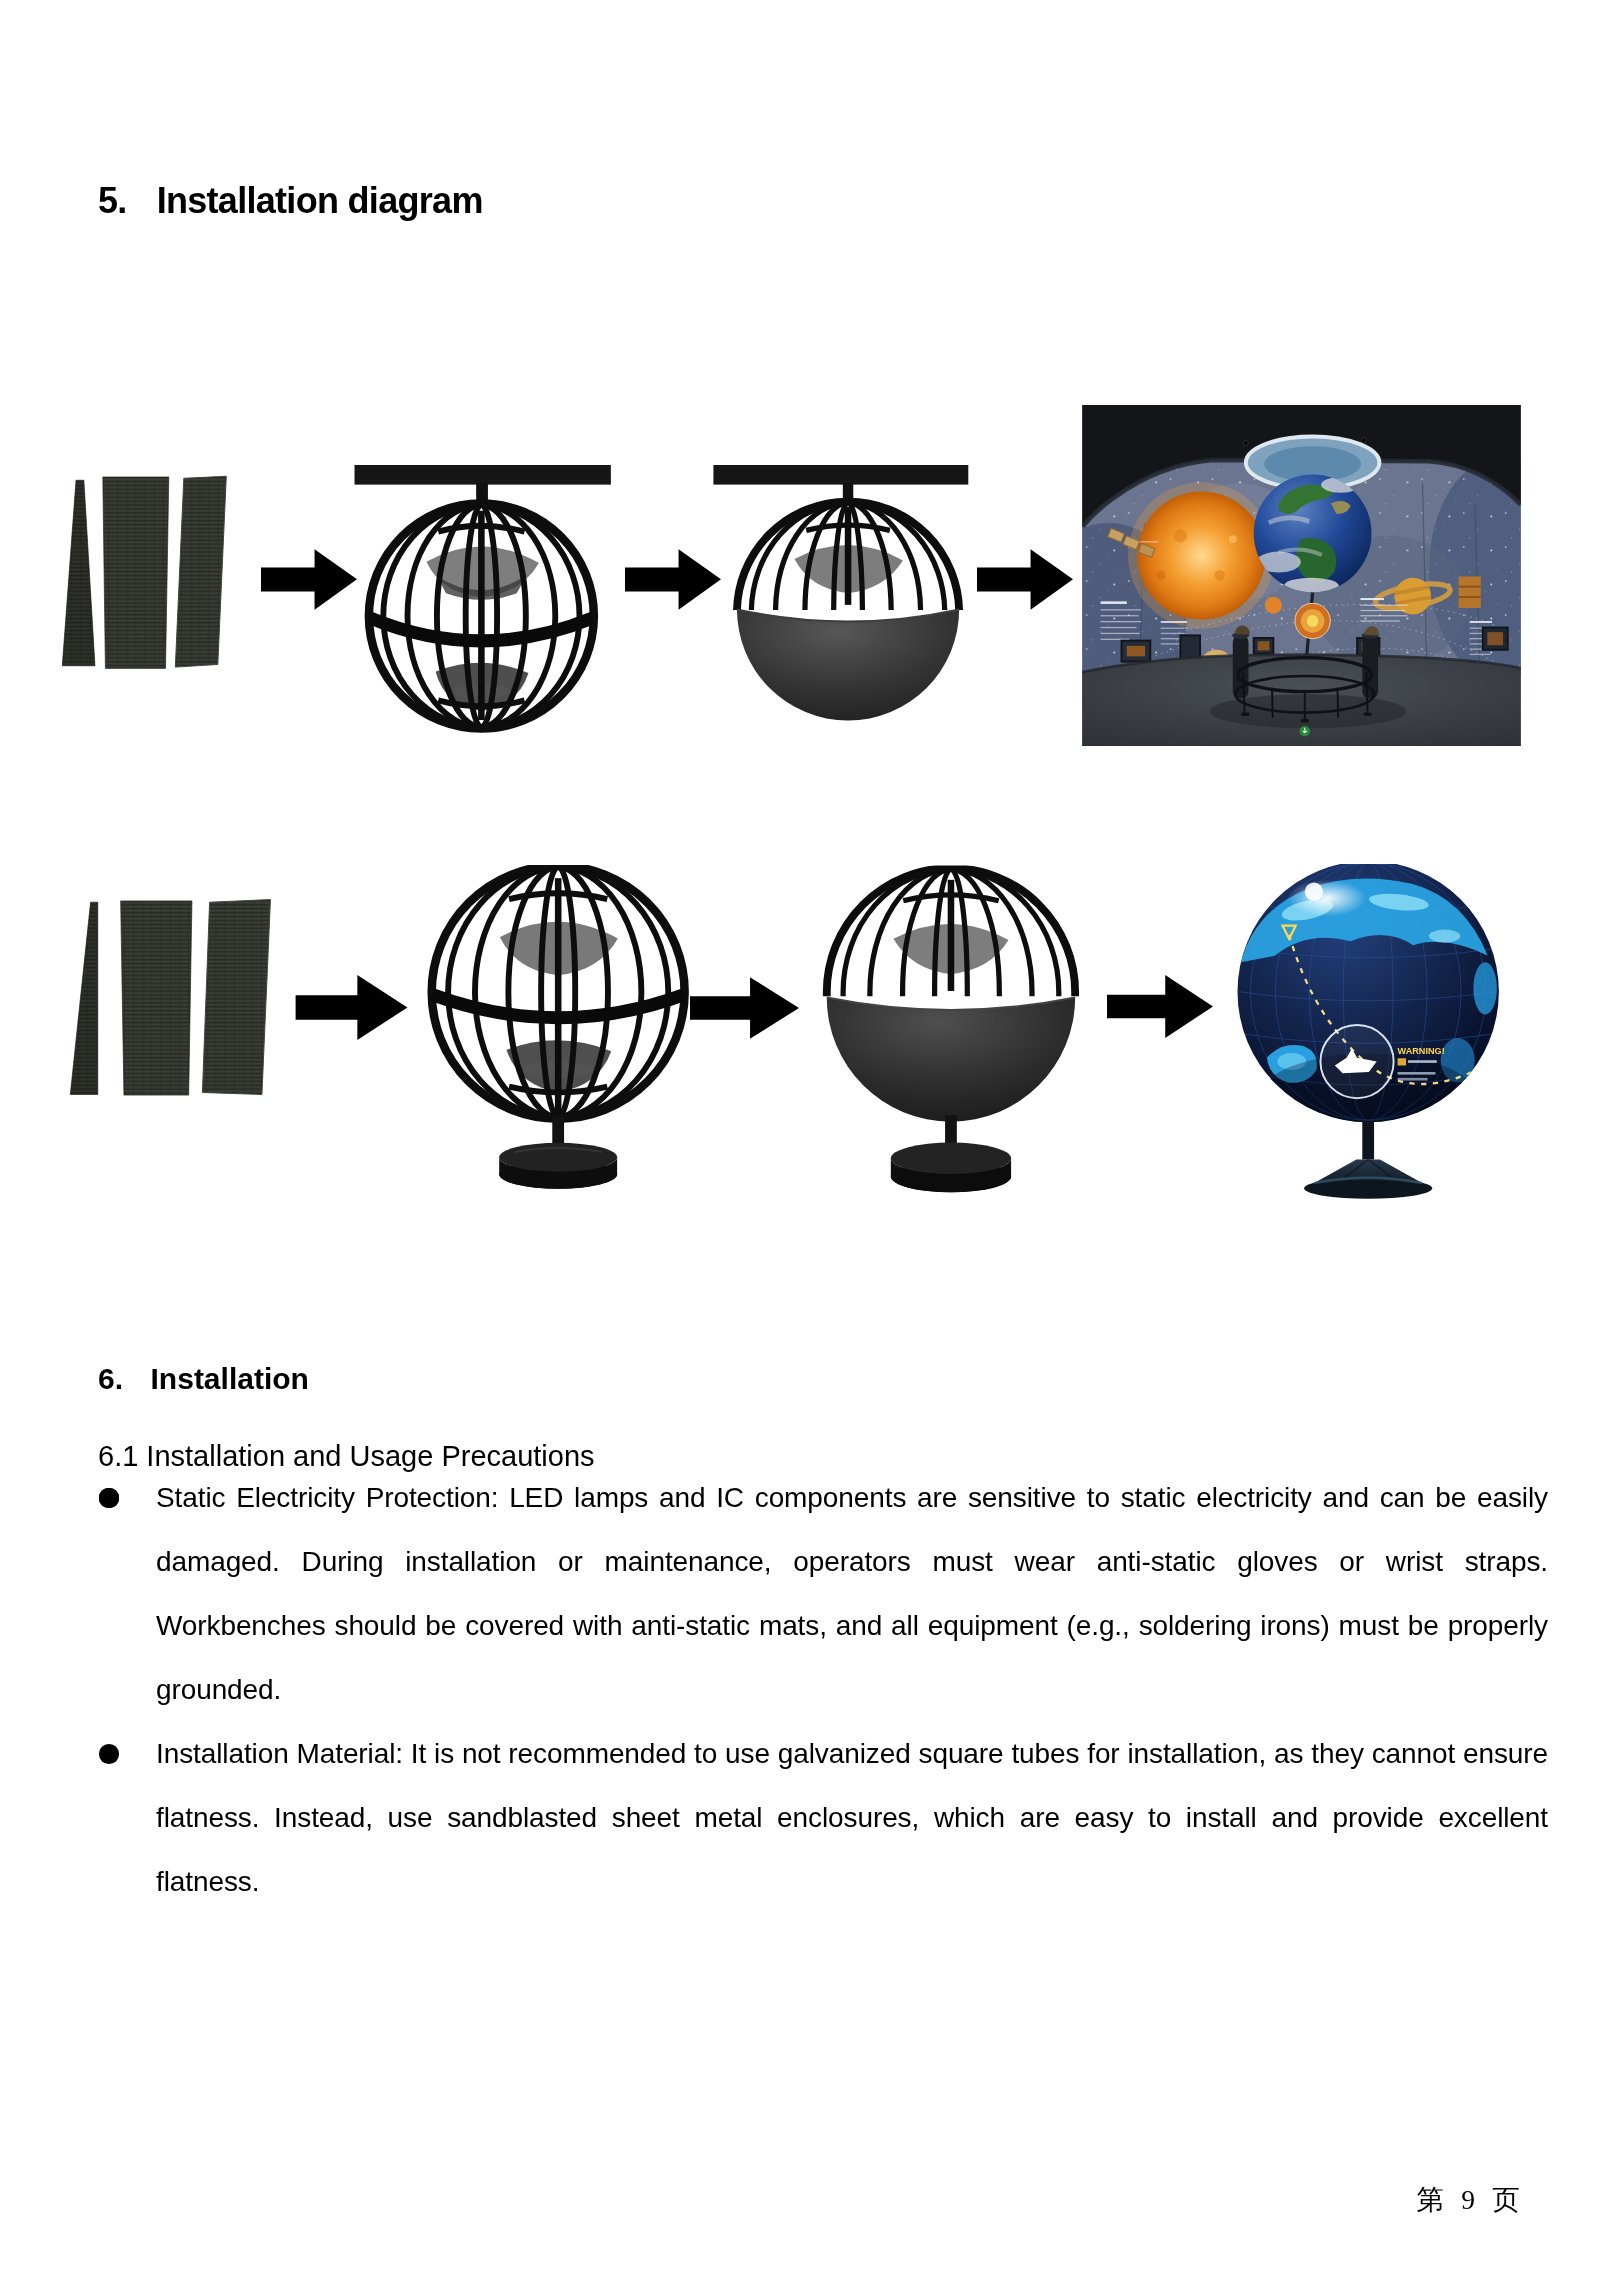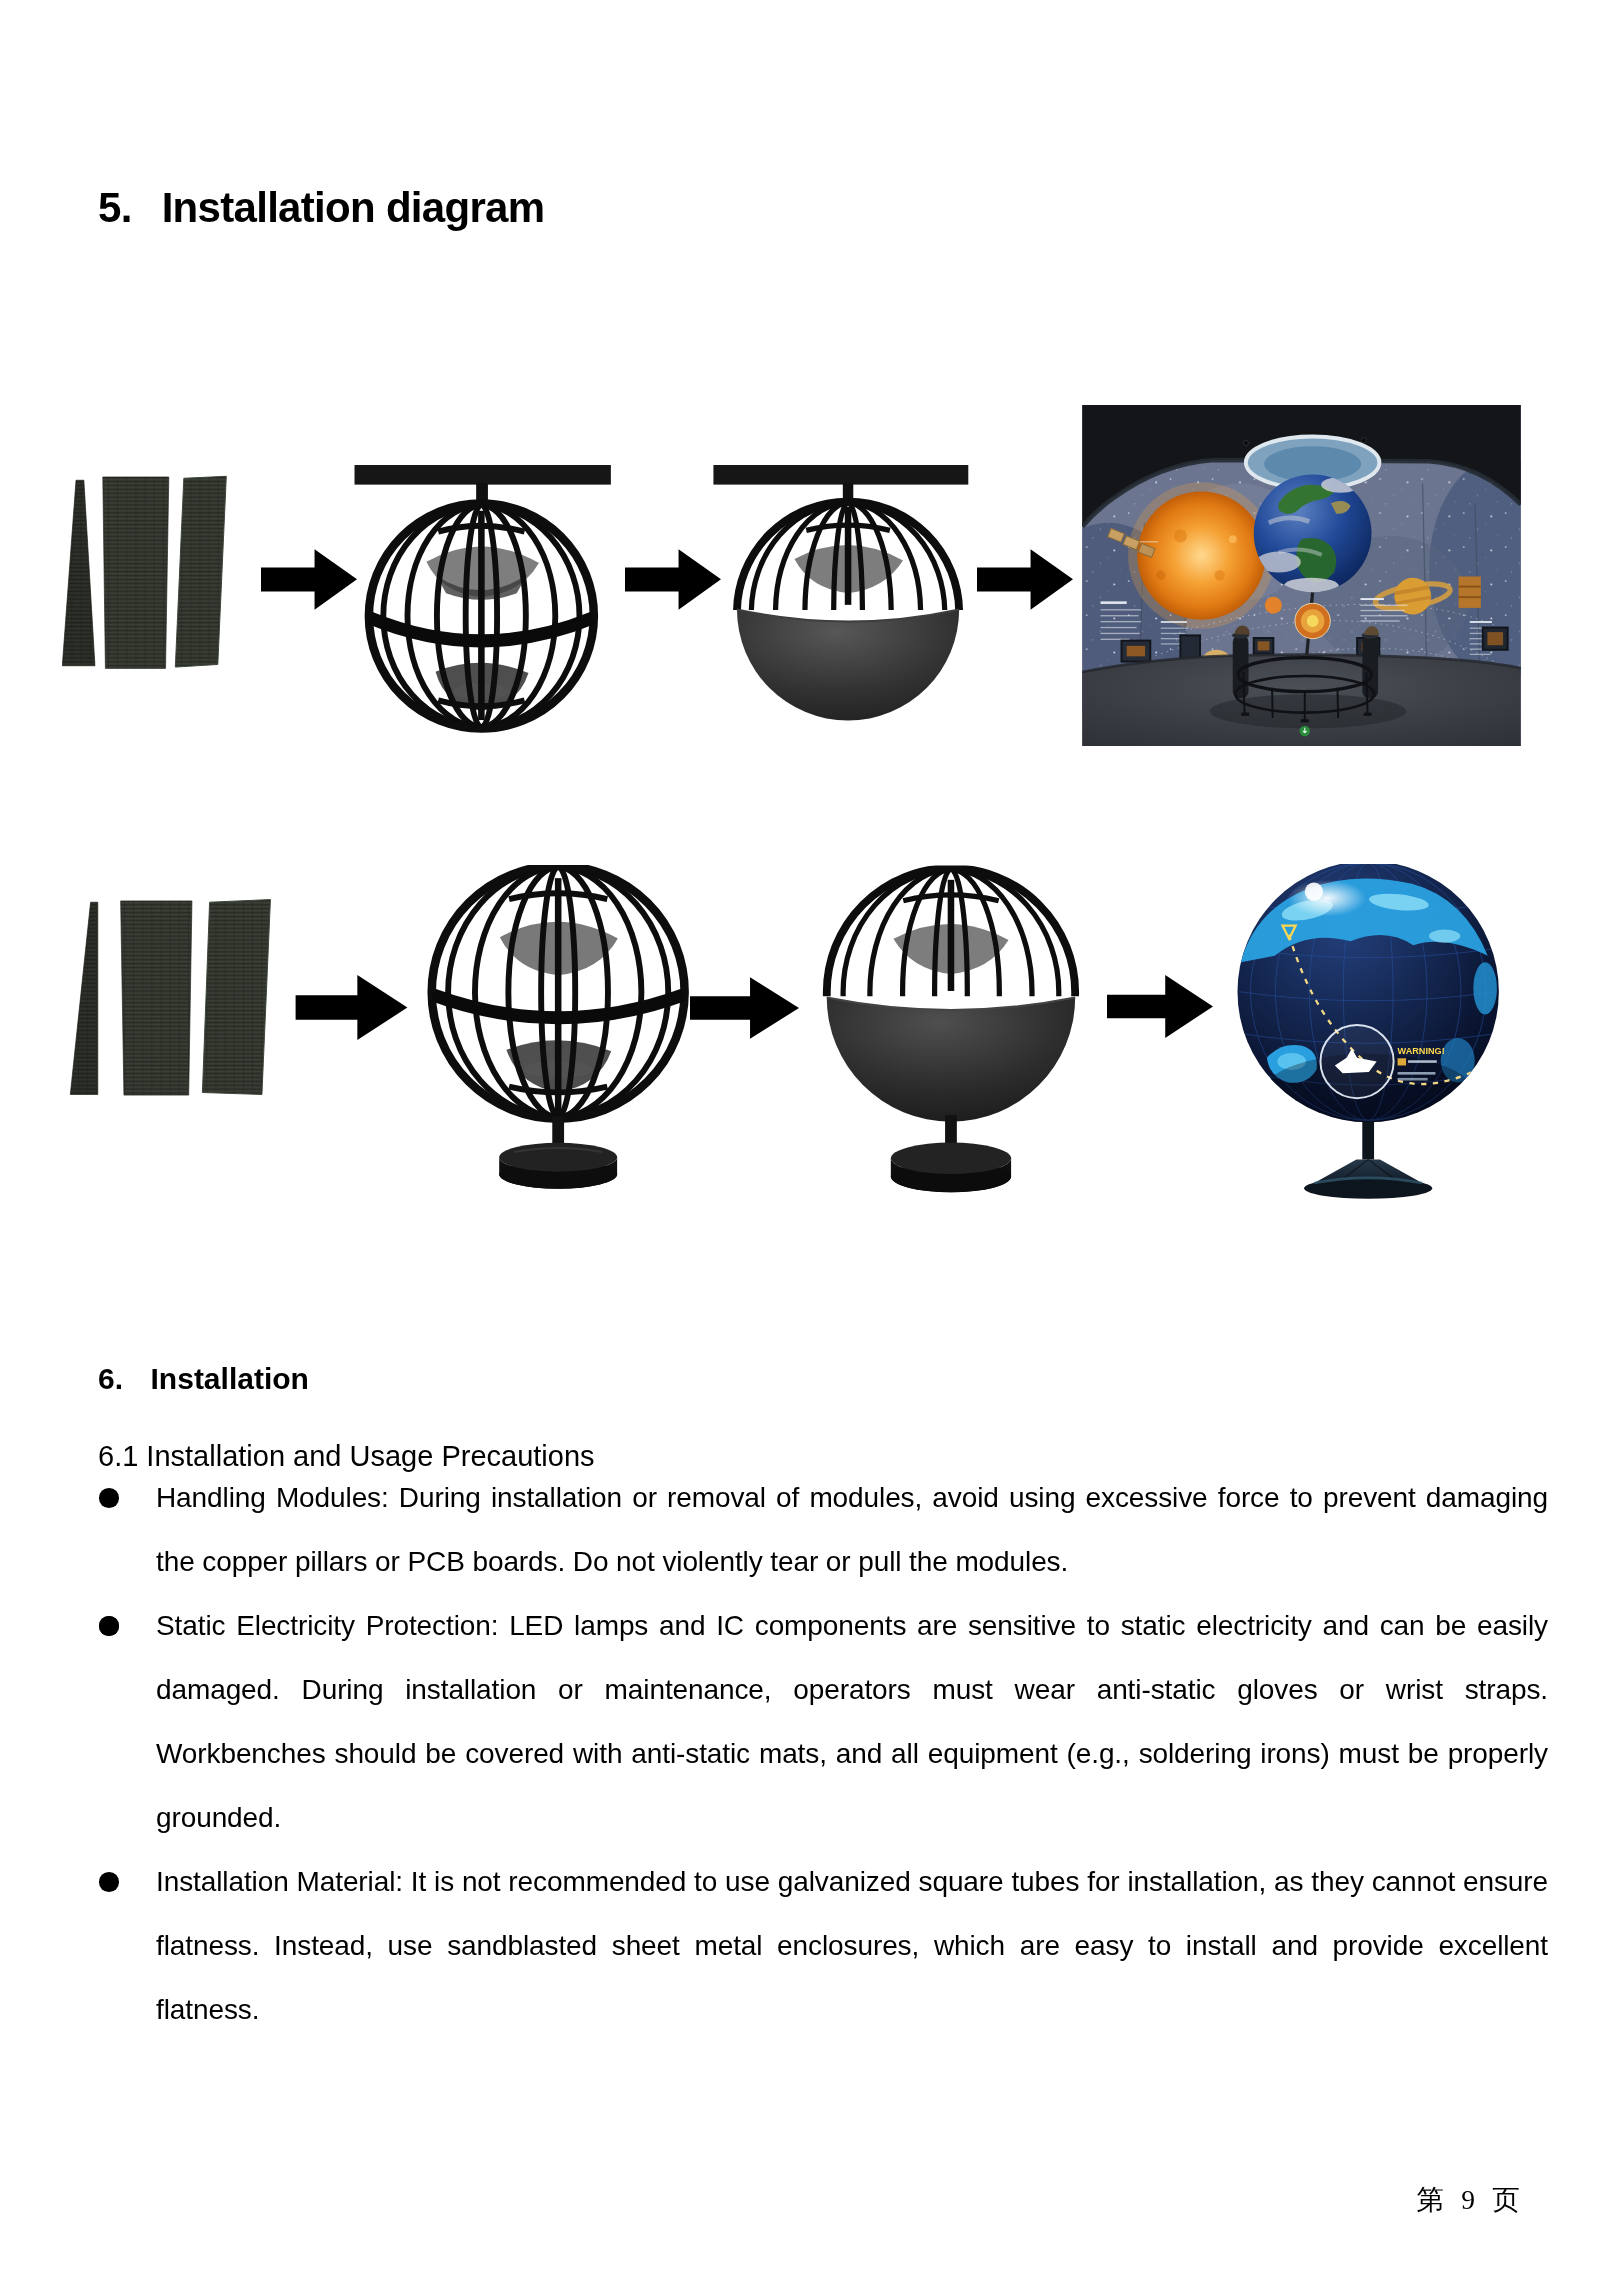--- a/index.html
+++ b/index.html
@@ -4,21 +4,21 @@
 <style>
   html,body { margin:0; padding:0; }
   body {
     width:1623px; height:2295px; position:relative;
     background:#ffffff; color:#000;
     font-family:"Liberation Sans", sans-serif;
     overflow:hidden;
   }
   .abs { position:absolute; }
 
-  .h1 { left:98px; top:156px; font-size:42px; font-weight:bold; letter-spacing:-0.7px; white-space:nowrap; }
+  .h1 { left:98px; top:156px; font-size:36px; font-weight:bold; letter-spacing:-0.7px; white-space:nowrap; }
   .h1 .num { display:inline-block; margin-right:30px; }
 
   .h2 { left:98px; top:1337px; font-size:30px; font-weight:bold; white-space:nowrap; }
   .h2 .num { display:inline-block; margin-right:27.5px; }
 
   .subhead { left:98px; top:1411px; font-size:29px; font-weight:normal; white-space:nowrap; }
 
   ul.bullets { left:98px; top:1466px; width:1450px; list-style:none; margin:0; padding:0; position:absolute; }
   ul.bullets li {
     position:relative; padding-left:58px;
@@ -494,20 +494,20 @@
       <path d="M130,488 Q213,472 296,488" fill="none" stroke="#3e6a84" stroke-width="4" opacity="0.6"></path>
     </g>
   </svg>
 </div>
 
 <h2 class="abs h2"><span class="num">6.</span><span>Installation</span></h2>
 
 <p class="abs subhead">6.1 Installation and Usage Precautions</p>
 
 <ul class="bullets">
-  <li><span class="dot"></span><span>Handling Modules: During installation or removal of modules, avoid using excessive force to prevent damaging the copper pillars or PCB boards. Do not violently tear or pull the modules.</span></li>
+  <li><span class="dot"></span></li>
   <li><span class="dot"></span></li>
   <li><span class="dot"></span><span>Static Electricity Protection: LED lamps and IC components are sensitive to static electricity and can be easily damaged. During installation or maintenance, operators must wear anti-static gloves or wrist straps. Workbenches should be covered with anti-static mats, and all equipment (e.g., soldering irons) must be properly grounded.</span></li>
   <li><span class="dot"></span><span>Installation Material: It is not recommended to use galvanized square tubes for installation, as they cannot ensure flatness. Instead, use sandblasted sheet metal enclosures, which are easy to install and provide excellent flatness.</span></li>
 </ul>
 
 <div class="abs footer">第 9 页</div>
 
 
 </body></html>

